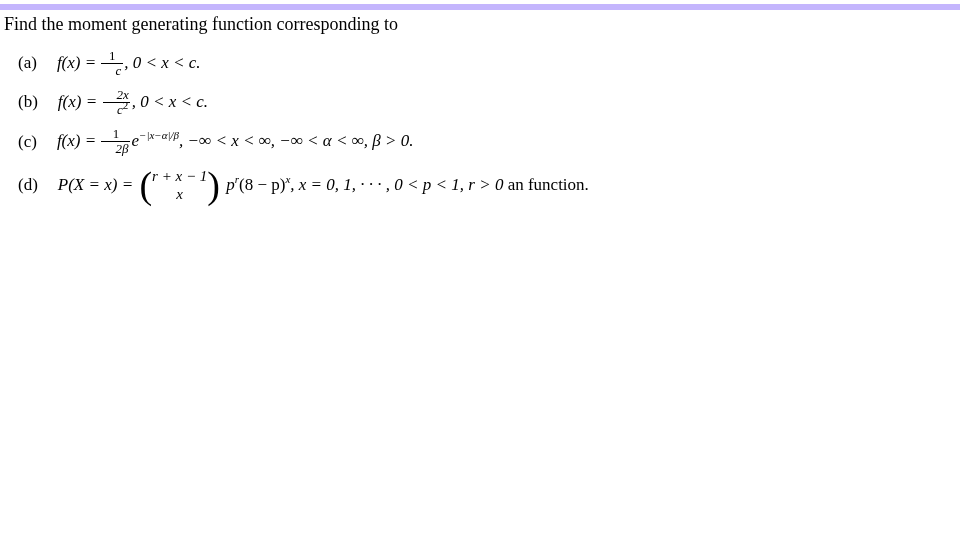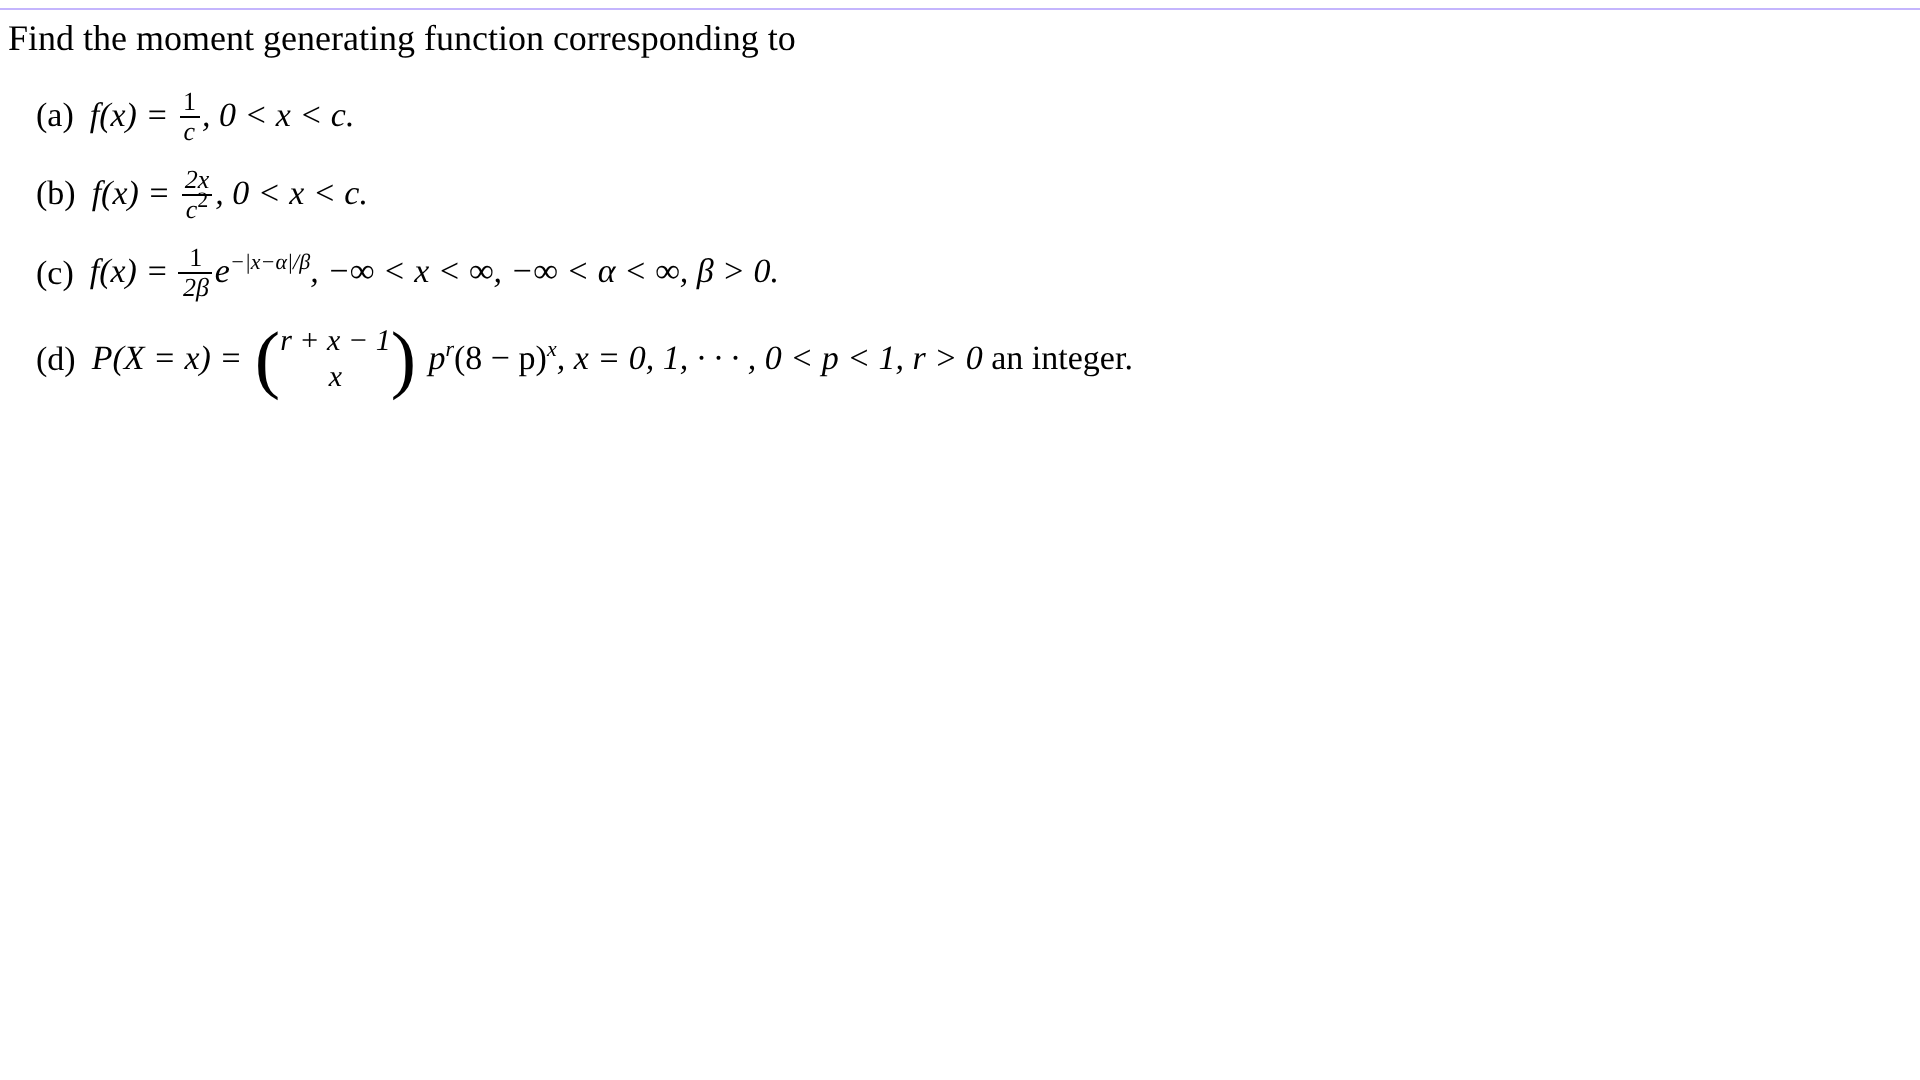--- a/index.html
+++ b/index.html
@@ -6,39 +6,40 @@
     body {
       font-family: "Palatino Linotype", "Book Antiqua", Palatino, Georgia, serif;
       font-size: 17px;
       color: #000;
       background: #fff;
       padding: 4px 0 0 0;
       width: 960px;
       height: 540px;
     }
     .header {
-      border-top: 1px solid #c4b5fd;
+      border-top: 6px solid #c4b5fd;
       padding: 4px 12px 14px 4px;
       font-size: 18px;
     }
     .items {
       padding: 0 12px 0 18px;
     }
     .item {
       margin-bottom: 10px;
       display: flex;
       align-items: center;
       line-height: 1.7;
     }
     .label {
       margin-right: 8px;
     }
     .math {
       font-style: italic;
       font-family: "Palatino Linotype", "Book Antiqua", Palatino, Georgia, serif;
+      margin-left: 12px;
     }
     .upright { font-style: normal; }
     .frac {
       display: inline-flex;
       flex-direction: column;
       align-items: center;
       vertical-align: middle;
       font-size: 13px;
       line-height: 1.05;
       font-style: normal;
@@ -129,17 +130,17 @@
     <span class="math">
       <span>P(X = x) = </span>
       <span class="binom">
         <span class="paren">(</span>
         <span class="binom-inner">
           <span>r + x − 1</span>
           <span>x</span>
         </span>
         <span class="paren">)</span>
       </span>
-      <span>p</span><sup>r</sup><span class="upright">(8 − p)</span><sup>x</sup><span>, x = 0, 1, · · · , 0 &lt; p &lt; 1, r &gt; 0 </span><span class="upright">an integer.</span>
+      <span>p</span><sup>r</sup><span class="upright">(8 − p)</span><sup>x</sup><span>, x = 0, 1, · · · , 0 &lt; p &lt; 1, r &gt; 0 </span><span class="upright">an function.</span>
     </span>
   </div>
 
 </div>
 
 </body></html>

